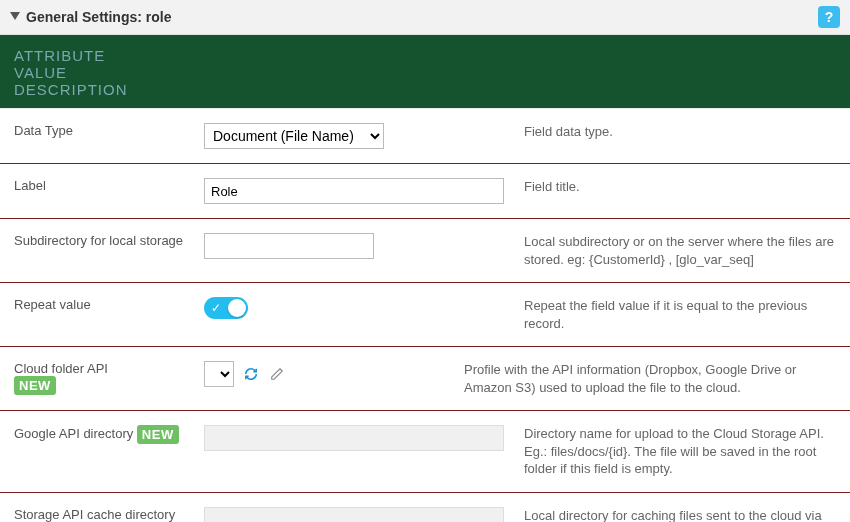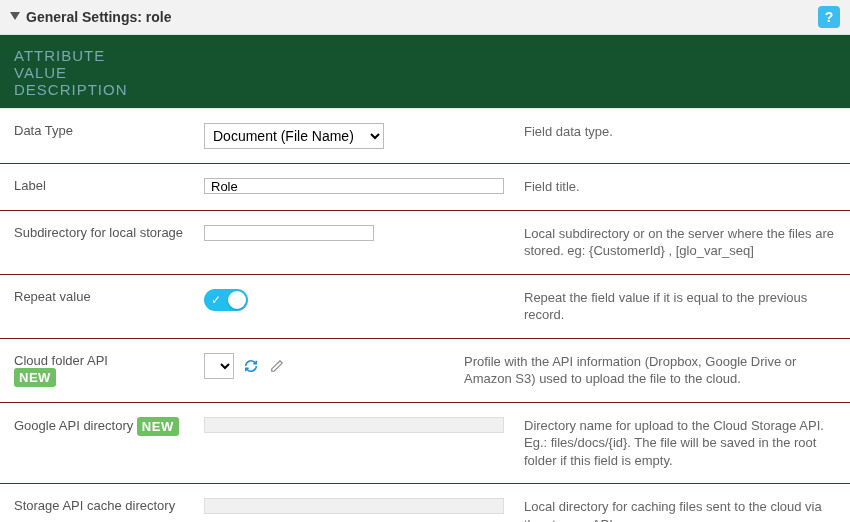--- a/index.html
+++ b/index.html
@@ -68,21 +68,21 @@
   select.styled {
     height: 26px;
     border: 1px solid #bbb;
     background: #fff;
     padding: 2px 4px;
     font-size: 14px;
   }
   select.small { width: 30px; height: 26px; }
   select.medium { width: 180px; }
   input.text {
-    height: 16px;
+    height: 26px;
     border: 1px solid #bbb;
     padding: 2px 6px;
     font-size: 13px;
     background: #fff;
   }
   input.text.wide { width: 300px; }
   input.text.mid { width: 170px; }
   input.text[disabled] {
     background: #f0f0f0;
     border-color: #ddd;

